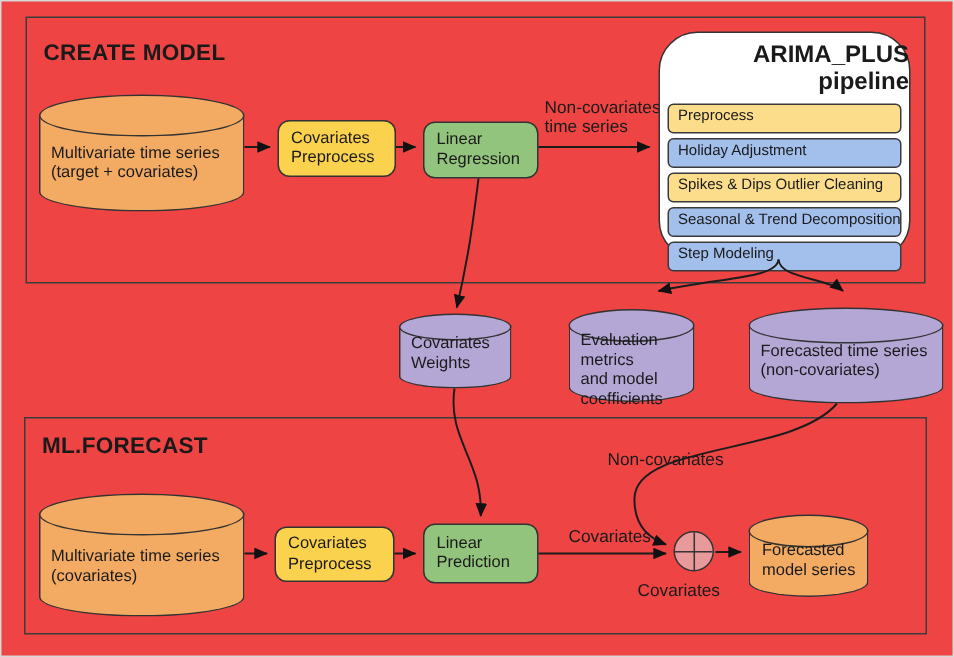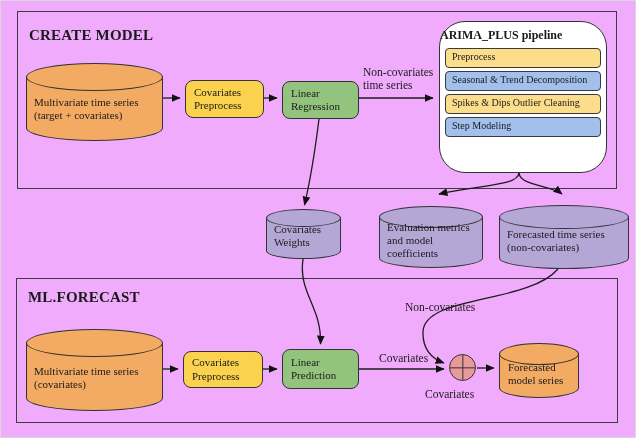--- a/index.html
+++ b/index.html
@@ -1,18 +1,18 @@
 <!DOCTYPE html>
 <html><head>
 <meta charset="utf-8">
 <style>
   html,body{margin:0;padding:0;background:#fff;}
   .stage{
-    position:relative;width:636px;height:438px;background:#f0abfc;
-    font-family:Liberation Serif, serif;color:#1a1a1a;overflow:hidden;
+    position:relative;width:636px;height:438px;background:#ef4444;
+    font-family:Liberation Sans, sans-serif;color:#1a1a1a;overflow:hidden;
     border:1px solid #d8d8d8;box-sizing:border-box;
   }
   .abs{position:absolute;box-sizing:border-box;}
   .pre{white-space:pre-line;}
   
   .section-box{border:1.6px solid #3c3c3c;background:transparent;}
   .section-title{font-weight:bold;font-size:15px;letter-spacing:.2px;}
   
   .proc{border:1.5px solid #333;border-radius:8px;font-size:11px;line-height:1.2;
         display:flex;align-items:center;padding-left:8px;}
@@ -22,21 +22,21 @@
   .cyl{position:absolute;}
   .cyl .cyl-top{position:absolute;left:0;right:0;top:0;border-radius:50%;
       border:1.5px solid #333;z-index:2;}
   .cyl .cyl-body{position:absolute;left:0;right:0;bottom:0;
       border:1.5px solid #333;border-top:none;z-index:1;}
   .cyl .cyl-text{position:absolute;z-index:3;font-size:11px;line-height:1.2;}
   .cyl.orange .cyl-top,.cyl.orange .cyl-body{background:#F3AB63;}
   .cyl.purple .cyl-top,.cyl.purple .cyl-body{background:#B4A7D6;}
   
   .arima{border:1.6px solid #333;border-radius:26px;background:#fff;}
-  .arima-title{text-align:left;font-weight:bold;font-size:12px;margin-top:6px;}
+  .arima-title{text-align:right;font-weight:bold;font-size:16px;margin-top:6px;}
   .arima-steps{margin-top:5px;display:flex;flex-direction:column;gap:3px;padding:0 5px;}
   .step{height:18px;border:1.2px solid #3a3a3a;border-radius:4px;font-size:10px;
         line-height:16.5px;padding-left:6px;white-space:nowrap;}
   .step.step-yellow{background:#FBDD8C;}
   .step.step-blue{background:#A3BFEC;}
   
   .agg-circle{width:27px;height:27px;border-radius:50%;background:#E89999;
       border:1.5px solid #333;}
   .agg-circle::before{content:"";position:absolute;left:50%;top:0;bottom:0;width:1.3px;
       background:#333;transform:translateX(-50%);}
@@ -69,34 +69,35 @@
   <div class="abs proc green pre" style="left:281px;top:80px;width:77px;height:38px;">Linear
 Regression</div>
 
   <div class="abs lbl pre" style="left:362px;top:65px;">Non-covariates
 time series</div>
 
   <div class="abs arima" style="left:438px;top:20px;width:168px;height:152px;">
     <div class="arima-title">ARIMA_PLUS pipeline</div>
     <div class="arima-steps">
       <div class="step step-yellow">Preprocess</div>
+      <div class="step step-blue">Holiday Adjustment</div>
+      <div class="step step-yellow">Spikes &amp; Dips Outlier Cleaning</div>
       <div class="step step-blue">Seasonal &amp; Trend Decomposition</div>
-      <div class="step step-yellow">Spikes &amp; Dips Outlier Cleaning</div>
       <div class="step step-blue">Step Modeling</div>
     </div>
   </div>
 
   <div class="cyl purple" style="left:265px;top:208px;width:75px;height:50px;">
     <div class="cyl-top" style="height:16px;"></div>
     <div class="cyl-body" style="top:8px;border-radius:0 0 50% 50% / 0 0 8px 8px;"></div>
     <div class="cyl-text pre" style="left:8px;top:14px;">Covariates
 Weights</div>
   </div>
 
-  <div class="cyl purple" style="left:378px;top:205px;width:104px;height:62px;">
+  <div class="cyl purple" style="left:378px;top:205px;width:84px;height:62px;">
     <div class="cyl-top" style="height:20px;"></div>
     <div class="cyl-body" style="top:10px;border-radius:0 0 50% 50% / 0 0 10px 10px;"></div>
     <div class="cyl-text pre" style="left:8px;top:15px;line-height:1.18;">Evaluation metrics
 and model
 coefficients</div>
   </div>
 
   <div class="cyl purple" style="left:498px;top:204px;width:130px;height:64px;">
     <div class="cyl-top" style="height:22px;"></div>
     <div class="cyl-body" style="top:11px;border-radius:0 0 50% 50% / 0 0 11px 11px;"></div>

